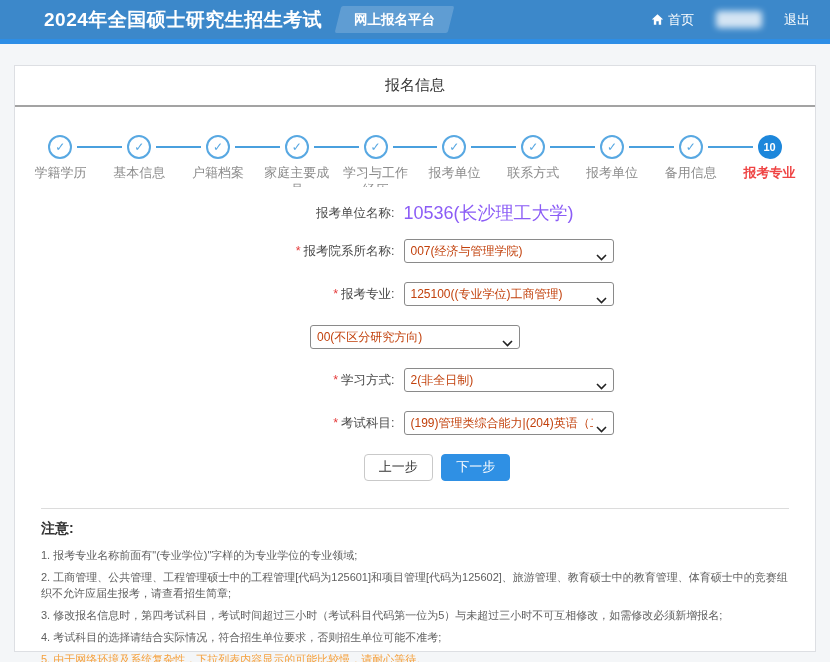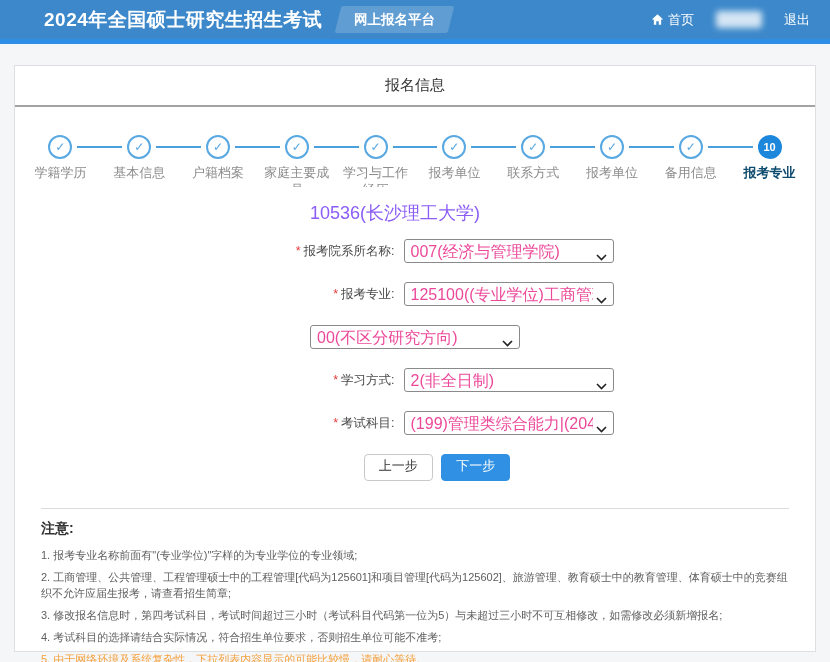--- a/index.html
+++ b/index.html
@@ -31,40 +31,40 @@
   .step { flex:1; position:relative; text-align:center; min-width:0; }
   .step::before { content:""; position:absolute; top:11px; left:calc(-50% + 17px); width:calc(100% - 34px); height:2px; background:#4AA0DE; }
   .step:first-child::before { display:none; }
   .step.pending::before { background:#E0E0E0; }
   .circle { width:24px; height:24px; border:2px solid #58A8E2; border-radius:50%; margin:0 auto; display:flex; align-items:center; justify-content:center; background:#fff; position:relative; z-index:1; }
   .check { color:#58A8E2; font-size:12px; line-height:1; }
   .stepnum { font-size:11px; line-height:1; }
   .step.current .circle { background:#1D87DB; border-color:#1D87DB; color:#fff; font-weight:bold; }
   .step.pending .circle { border-color:#D6D6D6; color:#C2C2C2; }
   .slabel { margin-top:5px; font-size:13px; color:#8C8C8C; line-height:17px; padding:0 2px; }
-  .step.current .slabel { color:#0c4a6e; font-weight:bold; }
+  .step.current .slabel { color:#ef4444; font-weight:bold; }
   .step.pending .slabel { color:#9C9C9C; }
   
   .form { margin-top:14px; }
   .frow { display:flex; justify-content:center; align-items:center; margin-bottom:19px; }
   .frow.unit { margin-bottom:14px; }
   .flabel { width:178px; text-align:right; font-size:12.5px; color:#4A4A4A; margin-right:9px; white-space:nowrap; }
   .req { color:#E43B3B; margin-right:3px; }
   .fval { width:210px; font-size:18px; color:#8b5cf6; white-space:nowrap; }
   .selwrap { position:relative; width:210px; }
   select {
-    width:210px; height:24px; font-size:16px; color:#ec4899;
+    width:210px; height:24px; font-size:12px; color:#c2410c;
     border:1px solid #8A8A8A; border-radius:3px; background:#fff;
     padding:0 20px 0 6px; appearance:none; -webkit-appearance:none; -moz-appearance:none;
     font-family:inherit; white-space:nowrap; overflow:hidden;
   }
   .chev { position:absolute; right:7px; top:8px; pointer-events:none; display:block; }
   
   .btn-row { text-align:center; padding-left:44px; margin-top:17px; }
-  .btn { font-family:Liberation Mono, monospace; font-size:13px; border-radius:4px; padding:4px 14px; cursor:pointer; line-height:1.3; }
+  .btn { font-family:Liberation Sans, sans-serif; font-size:13px; border-radius:4px; padding:4px 14px; cursor:pointer; line-height:1.3; }
   .btn-prev { background:#fff; border:1px solid #C9C9C9; color:#333; }
   .btn-next { background:#2F90E4; border:1px solid #2F90E4; color:#fff; margin-left:4px; }
   
   .divider { border:none; border-top:1px solid #DCDCDC; margin:27px 26px 0; }
   .notes { padding:11px 26px 0; }
   .notes-title { font-size:14px; font-weight:bold; color:#333; margin-bottom:9px; }
   .note { font-size:11px; color:#5E5E5E; line-height:16px; margin-bottom:6px; }
   .note.warn { color:#F5A03C; }
 </style>
 </head>
@@ -146,20 +146,21 @@
     <div class="step current">
       <div class="circle">
           <span class="stepnum">10</span>
         </div>
       <div class="slabel">报考专业</div>
     </div>
   </div>
 
   <div class="form">
     <div class="frow unit">
+      <div class="flabel">报考单位名称:</div>
       <div class="fval">10536(长沙理工大学)</div>
     </div>
 
     <div class="frow">
       <div class="flabel"><span class="req">*</span><span>报考院系所名称:</span></div>
       <div class="selwrap">
         <select>
             <option>007(经济与管理学院)</option>
           </select>
         <span class="chev"><svg width="11" height="7" viewBox="0 0 11 7">

